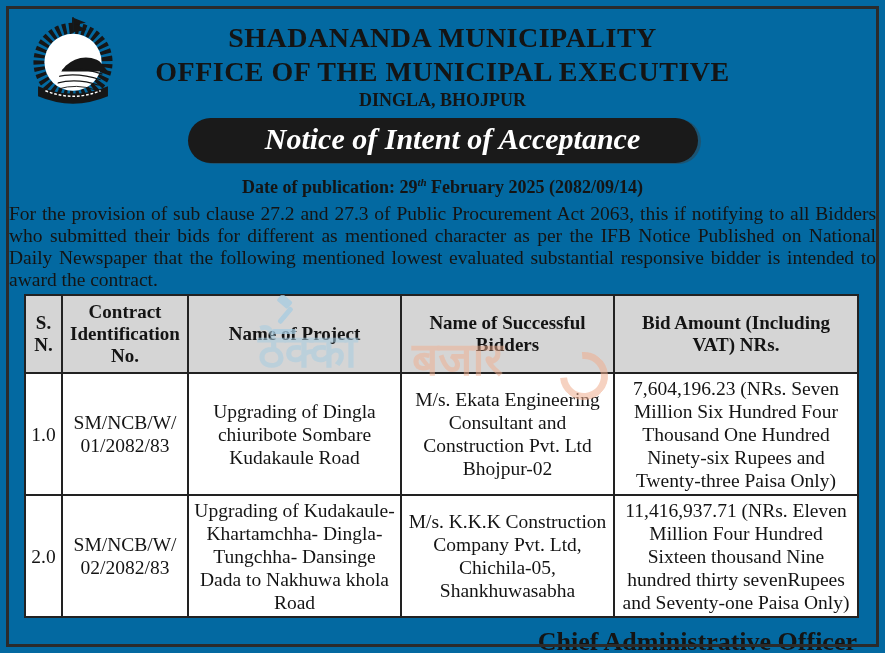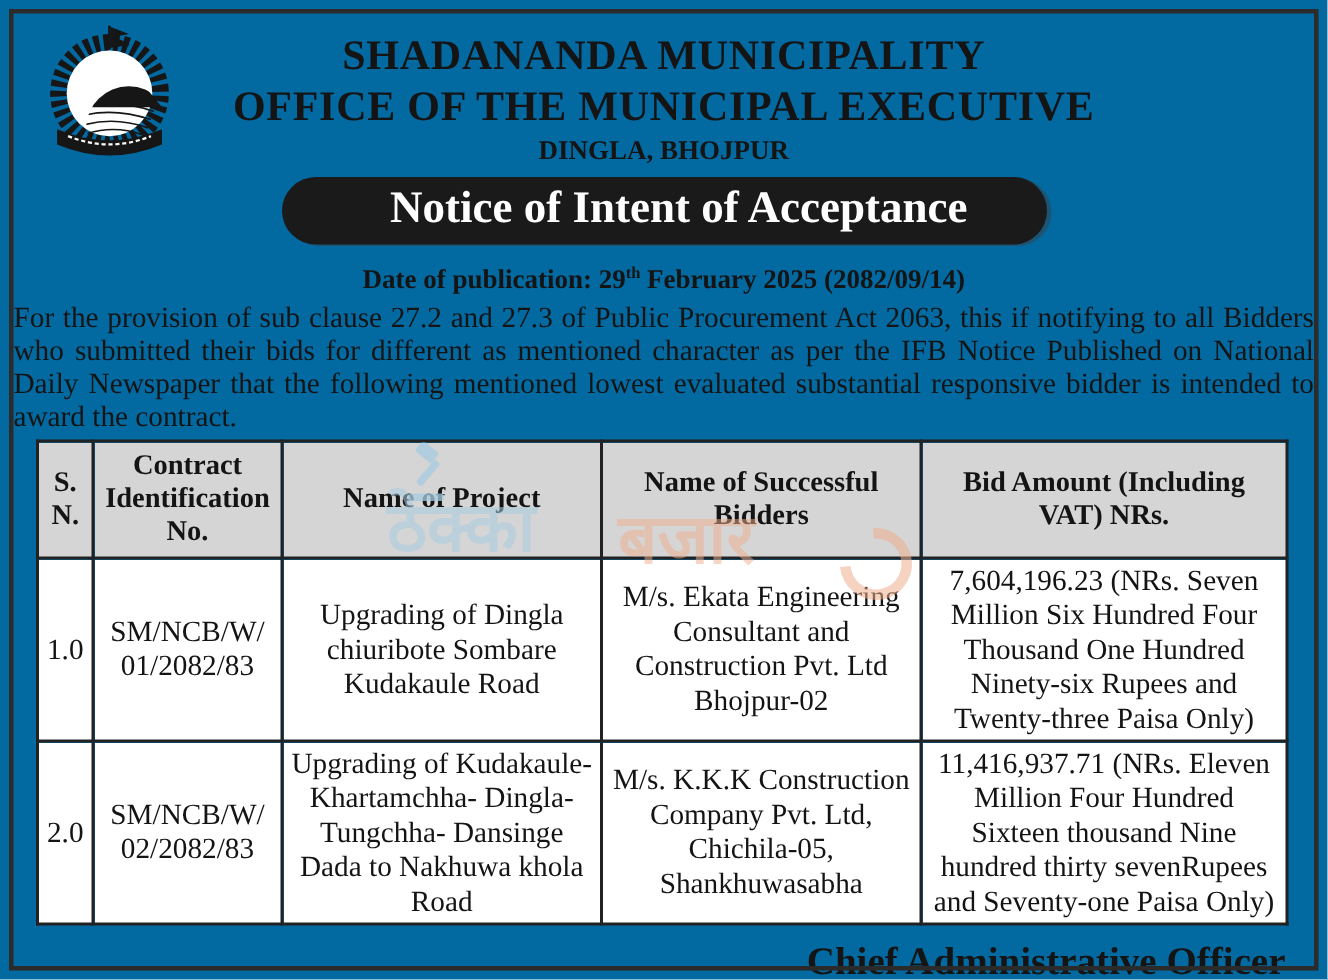--- a/index.html
+++ b/index.html
@@ -43,27 +43,28 @@
     display: block;
     width: 450px;
     margin: 7px auto 0 auto;
     background: #1a1a1a;
     color: #ffffff;
     font-size: 30px; font-weight: bold;
     text-align: center;
     padding: 4px 20px 7px 40px;
     border-radius: 40px;
     box-shadow: 3px 1px 0 rgba(60,60,60,0.45);
+    font-style: italic;
   }
   .pubdate {
     margin-top: 8px;
     font-size: 18px; font-weight: bold;
     line-height: 22px;
   }
-  .pubdate sup { font-size: 11px; }
+  .pubdate sup { font-size: 11px; font-style: italic; }
   .intro {
     margin: 5px 9px 0 9px;
     font-size: 19.5px;
     line-height: 22px;
     text-align: justify;
   }
   table.notice {
     margin: 3px 0 0 24px;
     border-collapse: collapse;
     table-layout: fixed;

